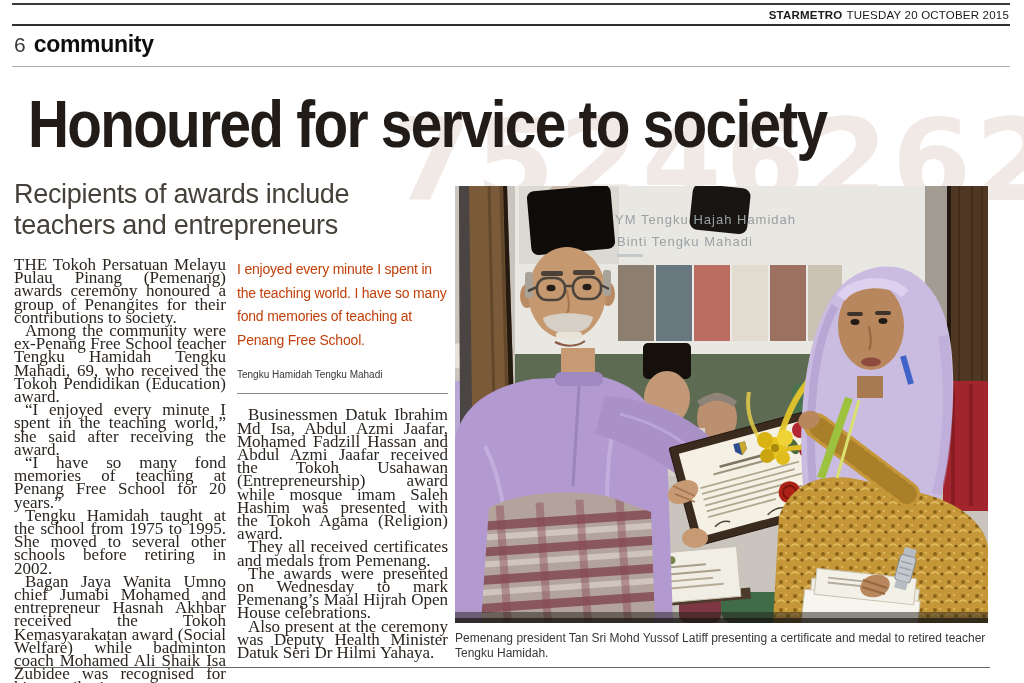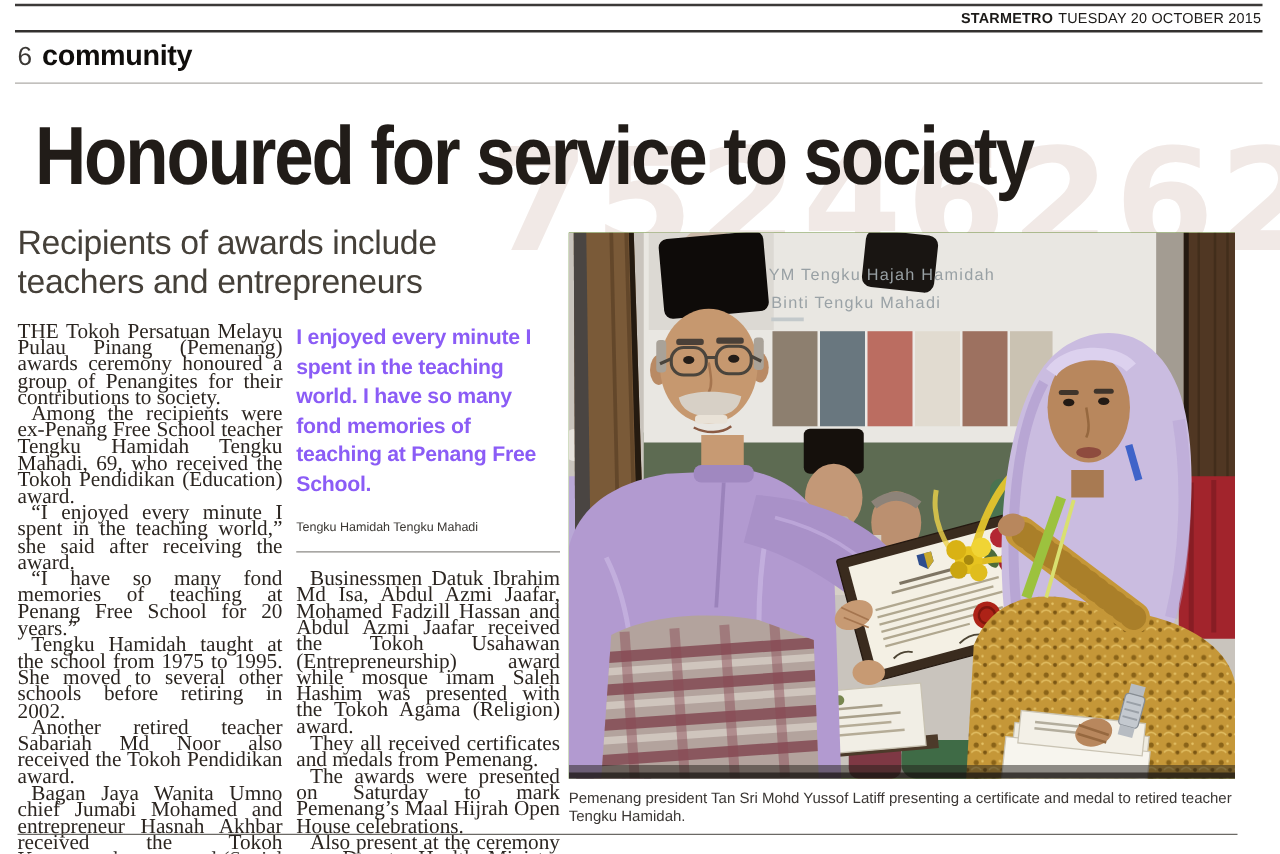--- a/index.html
+++ b/index.html
@@ -37,21 +37,21 @@
     font-size:27px;line-height:31px;font-weight:normal;letter-spacing:-.3px;color:#454039;}
 
   
   .col{position:absolute;top:258px;}
   .col-left{left:14px;width:212px;}
   .col-mid{left:237px;width:211px;}
   .para{margin:0;font-family:"Liberation Serif",serif;font-size:17px;line-height:13.2px;
     color:var(--body-text,#2b2520);text-align:justify;text-indent:11px;}
   .col-left .para:first-child{text-indent:0;}
 
-  .pull-quote{font-size:17px;line-height:23.6px;font-weight:bold;color:#8b5cf6;letter-spacing:-.2px;}
+  .pull-quote{font-size:14px;line-height:23.6px;font-weight:normal;color:#c2410c;letter-spacing:-.2px;}
   .pull-quote-attr{margin-top:17px;font-size:10px;color:#3a3733;}
   .quote-rule{margin-top:13px;height:1px;background:#8c8a86;}
   .mid-body{margin-top:14px;}
 
   
   figure.news-photo{position:absolute;left:455px;top:186px;margin:0;width:533px;}
   .photo-frame{width:533px;height:437px;position:relative;background:#4d7c0f;overflow:hidden;}
   figcaption{margin-top:8px;font-size:12px;line-height:14.5px;color:#3b3734;width:533px;}
 
   .bottom-rule{position:absolute;left:14px;top:667px;width:976px;height:1px;background:#6b6965;}
@@ -75,36 +75,35 @@
     <div class="section-row">
       <span class="pageno">6</span><span class="section-name">community</span>
     </div>
     <div class="rule-thin"></div>
 
     <h1 class="headline">Honoured for service to society</h1>
     <h2 class="subheadline">Recipients of awards include teachers and entrepreneurs</h2>
 
     <div class="col col-left">
         <p class="para">THE Tokoh Persatuan Melayu Pulau Pinang (Pemenang) awards ceremony honoured a group of Penangites for their contributions to society.</p>
-        <p class="para">Among the recipients were ex-Penang Free School teacher Tengku Hamidah Tengku Mahadi, 69, who received the Tokoh Pendidikan (Education) award.</p>
+        <p class="para">Among the community were ex-Penang Free School teacher Tengku Hamidah Tengku Mahadi, 69, who received the Tokoh Pendidikan (Education) award.</p>
         <p class="para">“I enjoyed every minute I spent in the teaching world,” she said after receiving the award.</p>
         <p class="para">“I have so many fond memories of teaching at Penang Free School for 20 years.”</p>
         <p class="para">Tengku Hamidah taught at the school from 1975 to 1995. She moved to several other schools before retiring in 2002.</p>
-        <p class="para">Another retired teacher Sabariah Md Noor also received the Tokoh Pendidikan award.</p>
         <p class="para">Bagan Jaya Wanita Umno chief Jumabi Mohamed and entrepreneur Hasnah Akhbar received the Tokoh Kemasyarakatan award (Social Welfare) while badminton coach Mohamed Ali Shaik Isa Zubidee was recognised for his contributions to sport.</p>
       </div>
 
     <div class="col col-mid">
       <div class="pull-quote">I enjoyed every minute I spent in the teaching world. I have so many fond memories of teaching at Penang Free School.</div>
       <div class="pull-quote-attr">Tengku Hamidah Tengku Mahadi</div>
       <div class="quote-rule"></div>
       <div class="mid-body">
           <p class="para">Businessmen Datuk Ibrahim Md Isa, Abdul Azmi Jaafar, Mohamed Fadzill Hassan and Abdul Azmi Jaafar received the Tokoh Usahawan (Entrepreneurship) award while mosque imam Saleh Hashim was presented with the Tokoh Agama (Religion) award.</p>
           <p class="para">They all received certificates and medals from Pemenang.</p>
-          <p class="para">The awards were presented on Saturday to mark Pemenang’s Maal Hijrah Open House celebrations.</p>
+          <p class="para">The awards were presented on Wednesday to mark Pemenang’s Maal Hijrah Open House celebrations.</p>
           <p class="para">Also present at the ceremony was Deputy Health Minister Datuk Seri Dr Hilmi Yahaya.</p>
         </div>
     </div>
 
     <figure class="news-photo">
       <div class="photo-frame">
         <svg width="533" height="437" viewBox="0 0 533 437" xmlns="http://www.w3.org/2000/svg">
           <defs>
             <pattern id="batik" width="14" height="14" patternUnits="userSpaceOnUse">
               <rect width="14" height="14" fill="#c59738"></rect>

